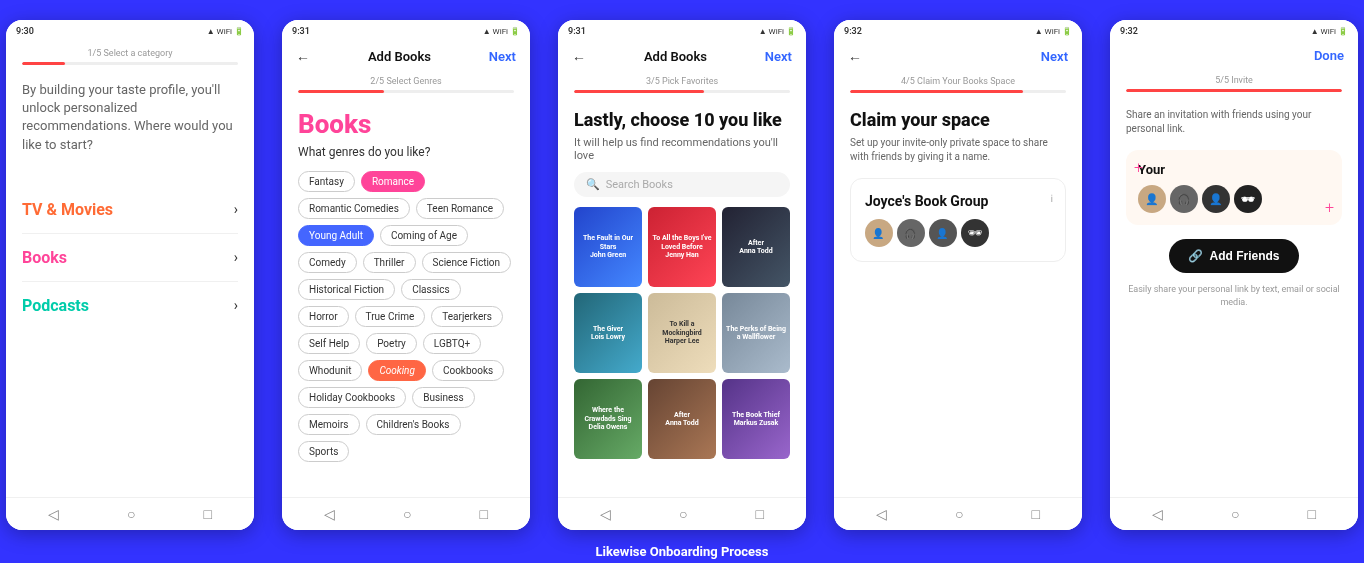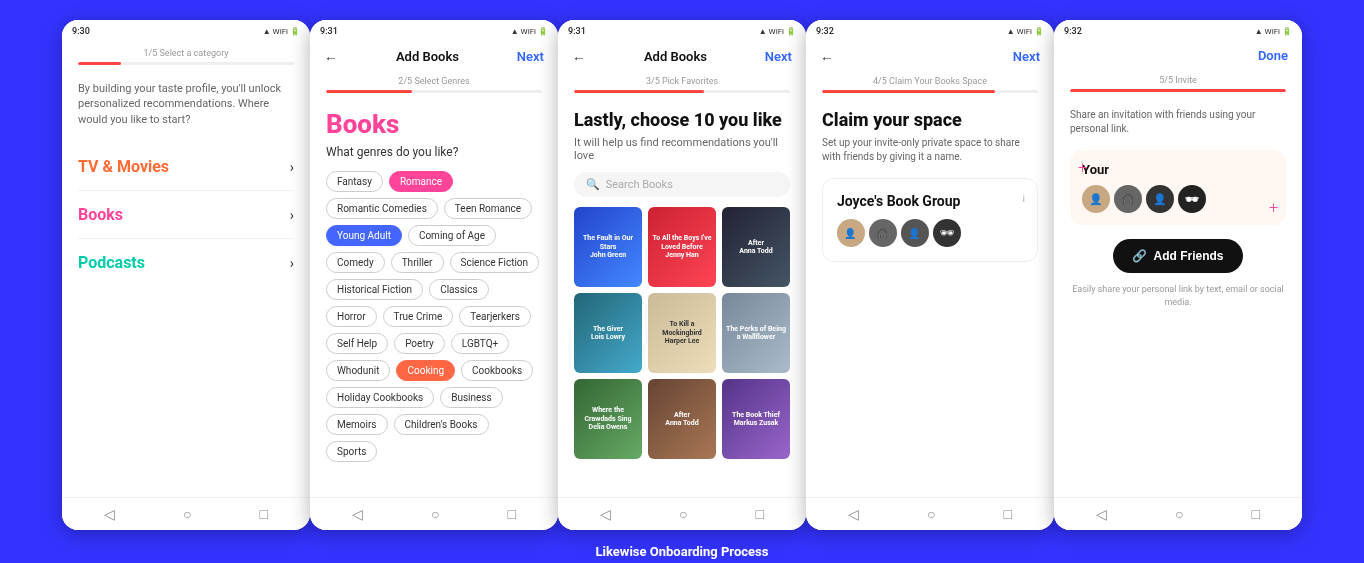--- a/index.html
+++ b/index.html
@@ -8,21 +8,21 @@
       font-family: -apple-system, BlinkMacSystemFont, 'Segoe UI', Roboto, sans-serif;
       display: flex;
       flex-direction: column;
       align-items: center;
       justify-content: center;
       min-height: 100vh;
       padding: 20px;
     }
     .screens-container {
       display: flex;
-      gap: 0;
+      gap: 28px;
       align-items: center;
       justify-content: center;
     }
     .screen {
       width: 248px;
       height: 510px;
       background: #fff;
       border-radius: 16px;
       overflow: hidden;
       display: flex;
@@ -69,24 +69,24 @@
     }
     
     .screen1-title {
       font-size: 20px;
       font-weight: 800;
       color: #111;
       line-height: 1.2;
       margin-bottom: 8px;
     }
     .screen1-subtitle {
-      font-size: 11px;
+      font-size: 13px;
       color: #666;
       line-height: 1.4;
-      margin-bottom: 16px;
+      margin-bottom: 32px;
     }
     .category-item {
       display: flex;
       align-items: center;
       justify-content: space-between;
       padding: 14px 0;
       border-bottom: 1px solid #f0f0f0;
       cursor: pointer;
     }
     .category-item:last-child { border-bottom: none; }
@@ -113,21 +113,21 @@
     .tag {
       padding: 4px 10px;
       border: 1px solid #ccc;
       border-radius: 20px;
       font-size: 10px;
       color: #333;
       cursor: pointer;
     }
     .tag.selected-pink { background: #ff4499; color: #fff; border-color: #ff4499; }
     .tag.selected-blue { background: #4466ff; color: #fff; border-color: #4466ff; }
-    .tag.selected-orange { background: #ff6644; color: #fff; border-color: #ff6644; }
+    .tag.selected-orange { background: #ff6644; color: #fff; border-color: #ff6644; font-style: italic; }
     
     .lastly-title { font-size: 18px; font-weight: 800; color: #111; margin-bottom: 6px; }
     .lastly-sub { font-size: 11px; color: #666; margin-bottom: 10px; }
     .search-bar {
       display: flex;
       align-items: center;
       background: #f5f5f5;
       border-radius: 20px;
       padding: 6px 12px;
       margin-bottom: 10px;

